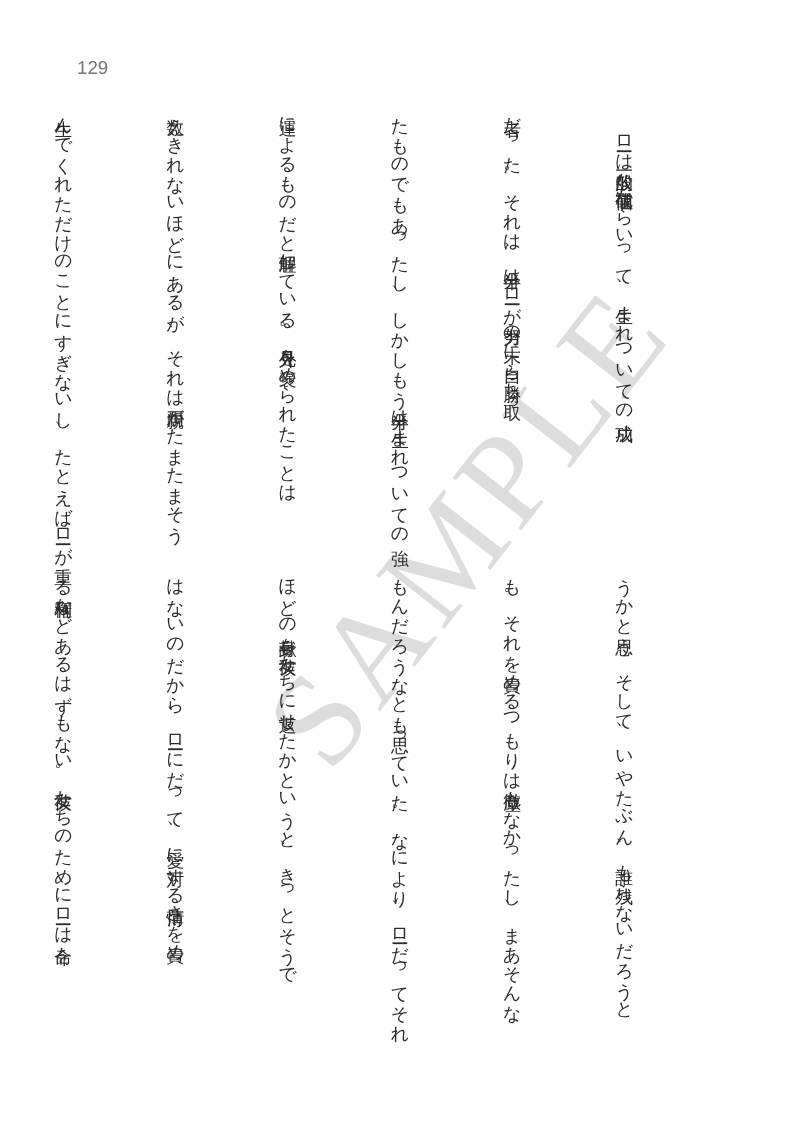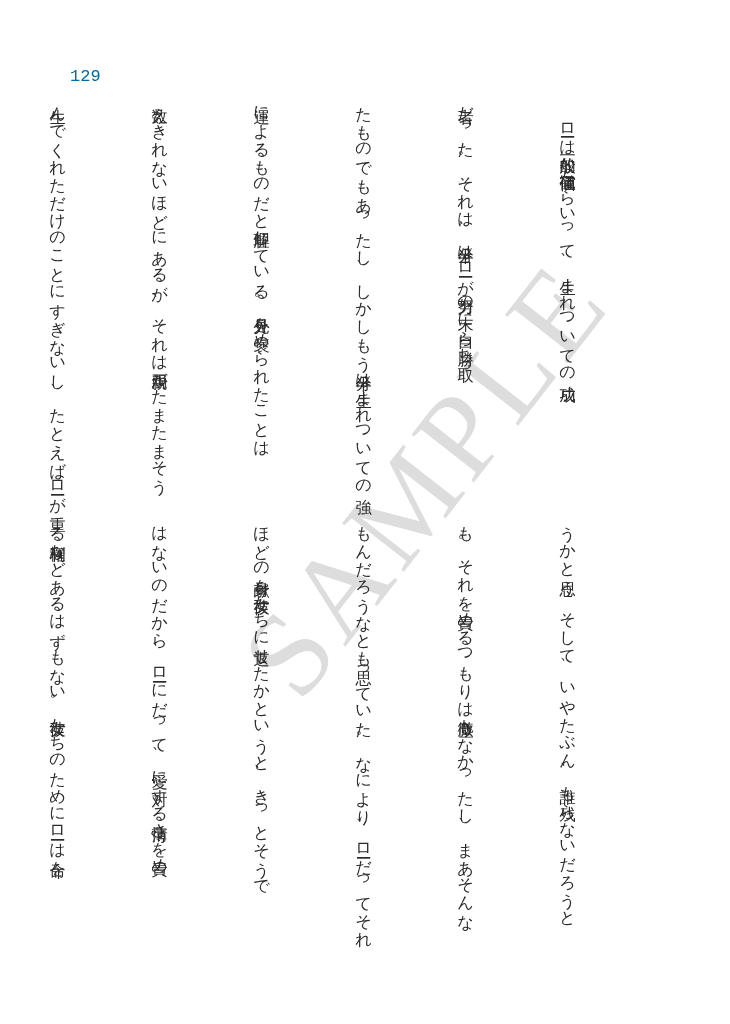--- a/index.html
+++ b/index.html
@@ -1,19 +1,19 @@
 <!DOCTYPE html>
 <html><head>
 <meta charset="utf-8">
 <style>
   html, body { margin:0; padding:0; background:#ffffff; }
   body { width:730px; height:1024px; position:relative; overflow:hidden;
          font-family:"DejaVu Serif","Liberation Serif",serif; color:#2a2a2a; }
   .page-number { position:absolute; left:70px; top:52px; font-size:17px;
-                 font-family:Liberation Mono, monospace; color:#0369a1;margin-top:15px; }
+                 font-family:Liberation Sans, sans-serif; color:#737373; }
   .block { position:absolute; writing-mode:vertical-rl; -webkit-writing-mode:vertical-rl;
            font-size:16.2px; line-height:34px; white-space:pre; letter-spacing:-0.6px; }
   .block-top { right:78px; top:96px; height:400px; }
   .block-bottom { right:78px; top:515px; height:420px; }
   .line { display:block; }
   .watermark { position:absolute; left:180px; top:430px; width:460px; text-align:center;
                font-family:"Liberation Serif","DejaVu Serif",serif; font-size:120px;
                color:rgba(150,150,150,0.32); transform:rotate(-52deg); transform-origin:center;
                letter-spacing:6px; pointer-events:none; }
 </style>

